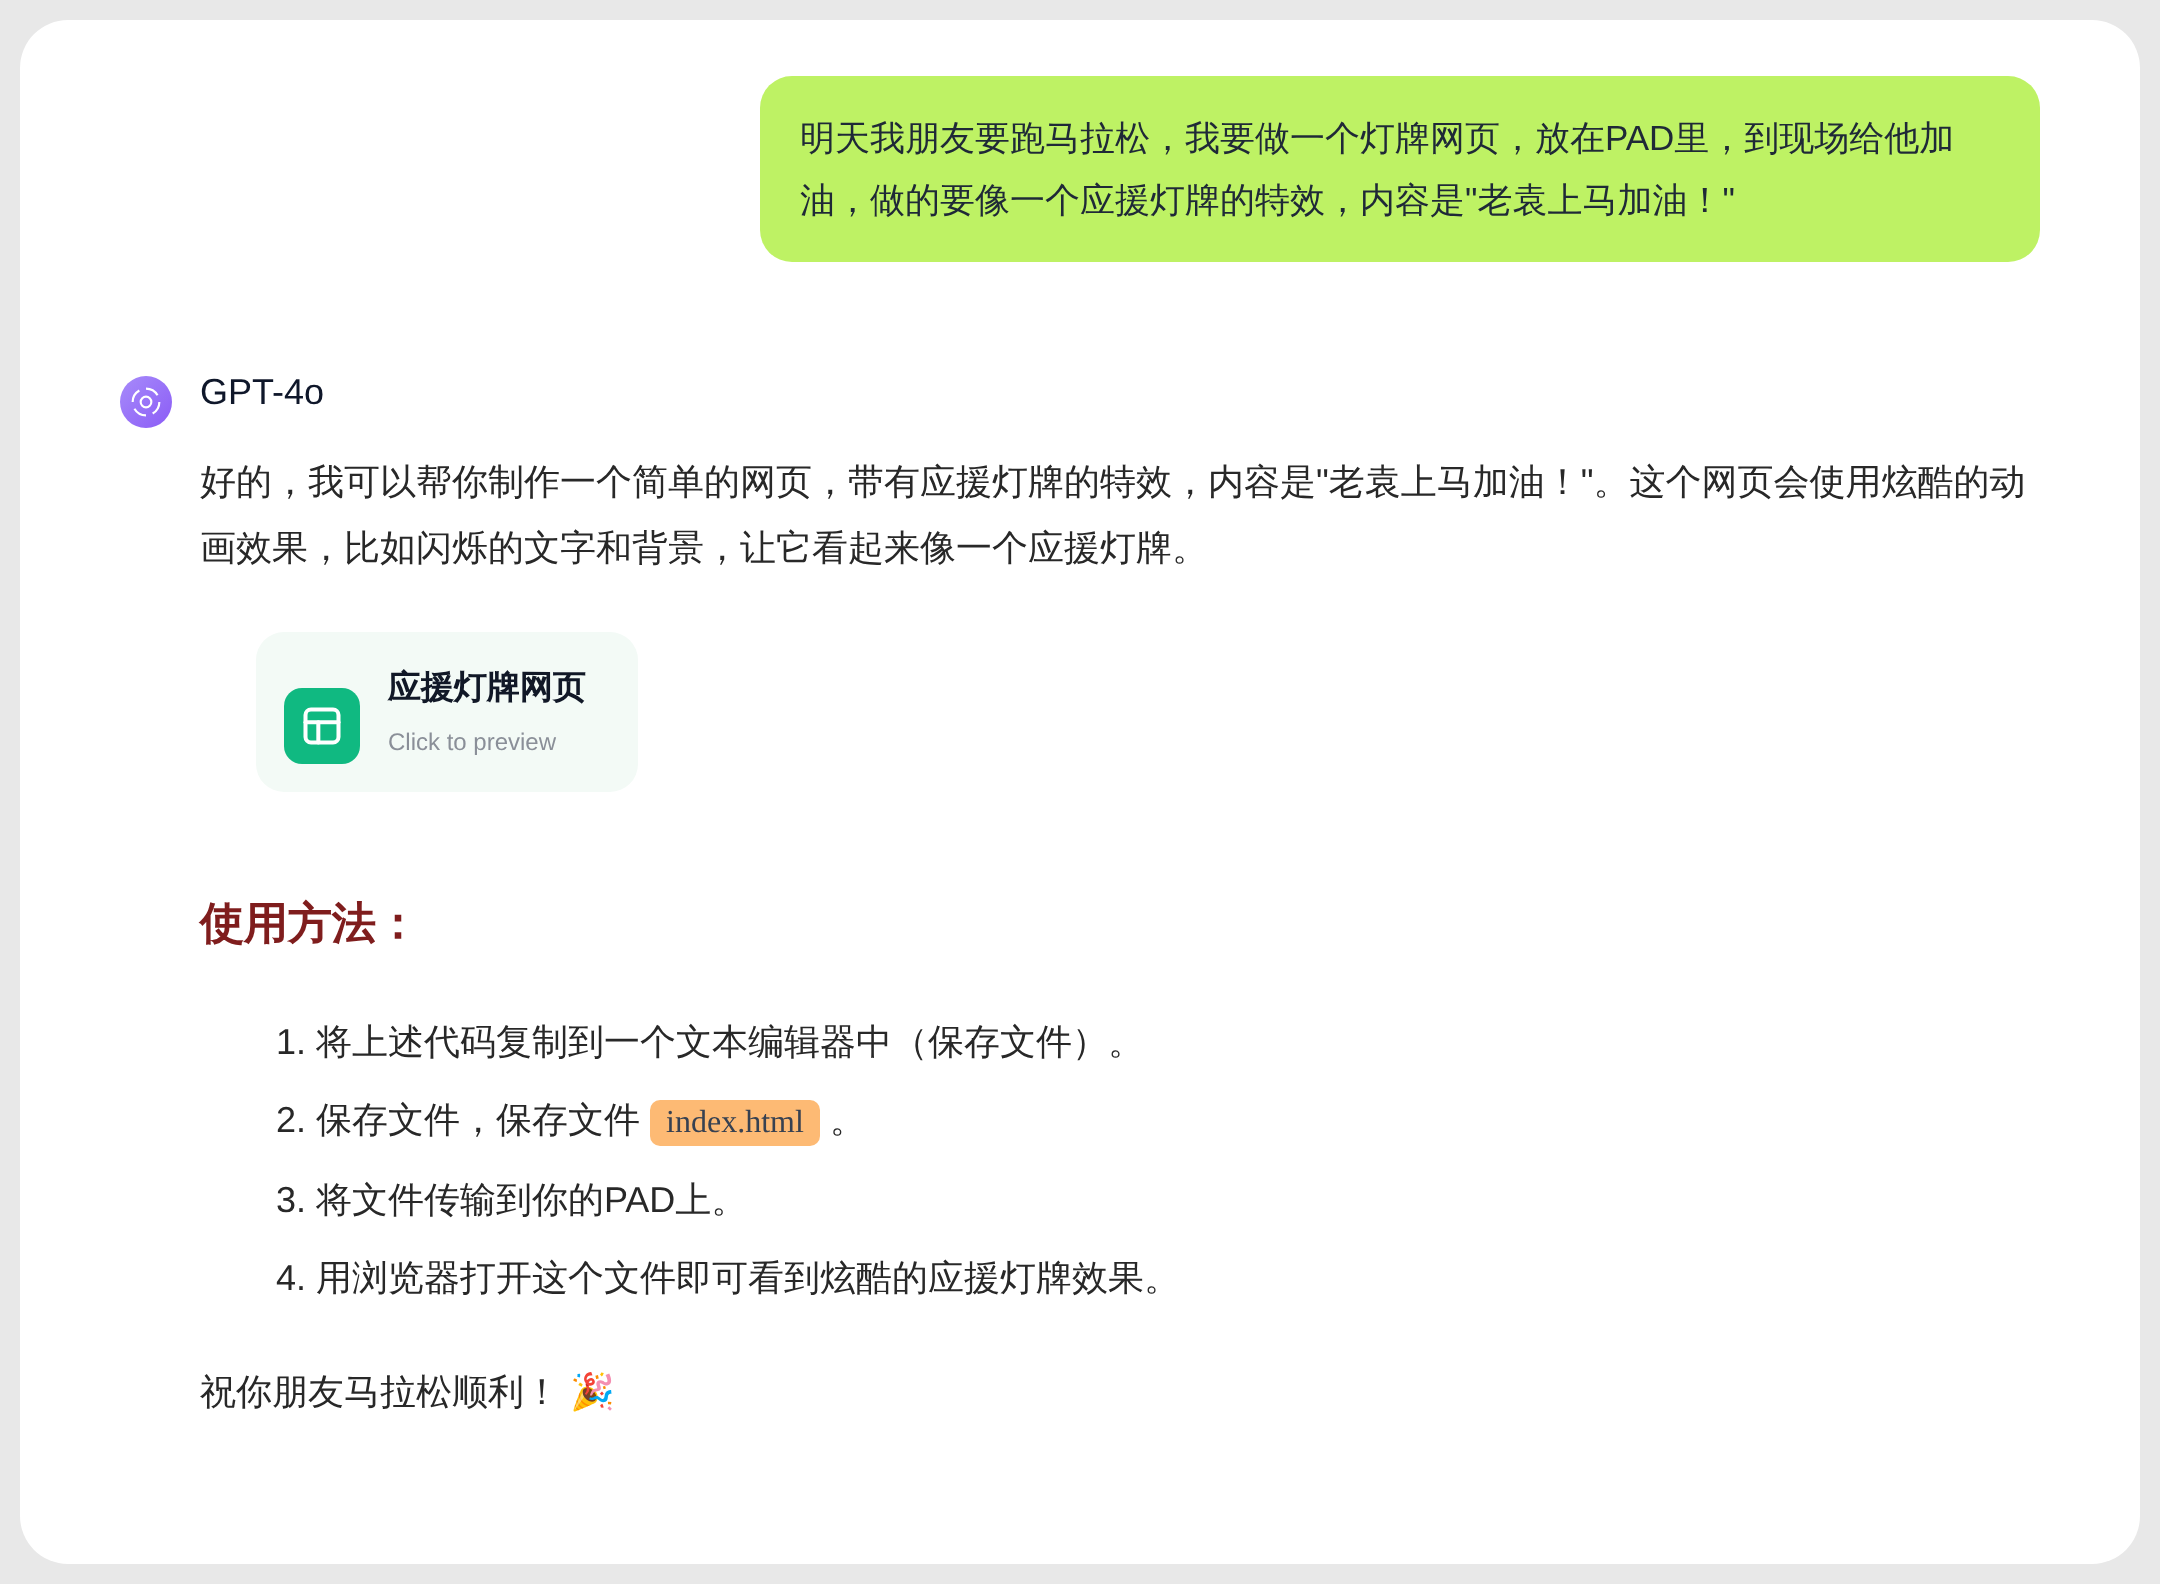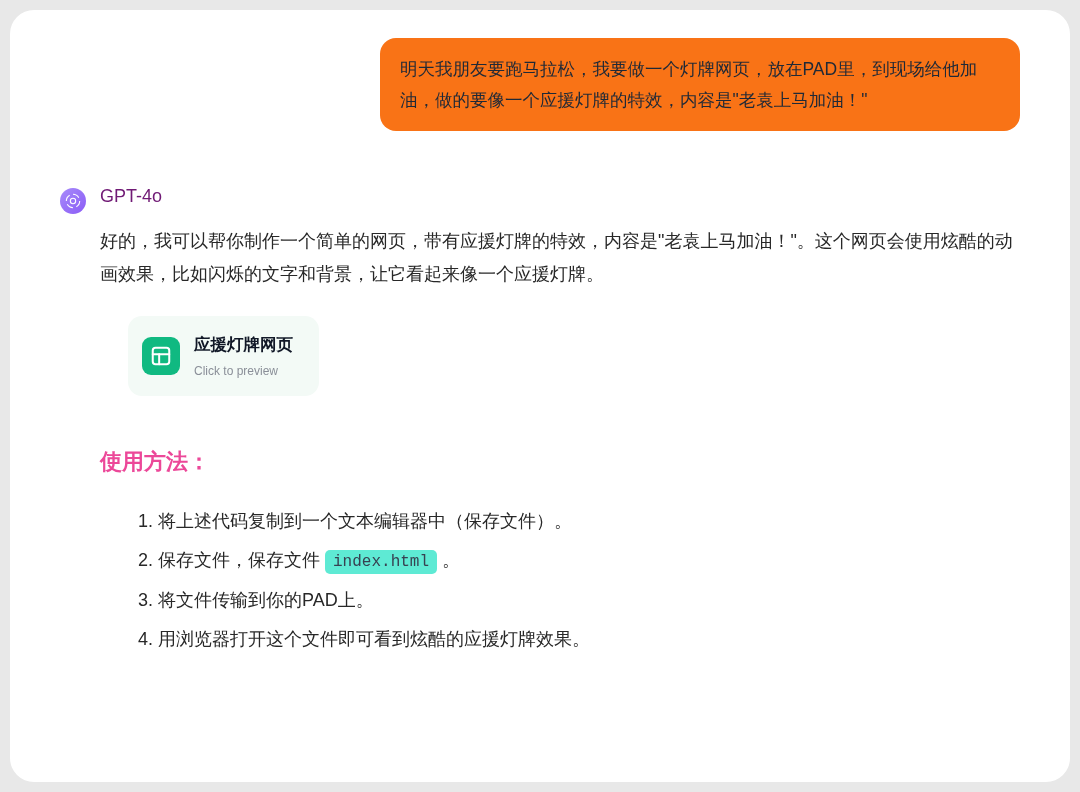--- a/index.html
+++ b/index.html
@@ -19,21 +19,21 @@
       max-width: 1060px;
       margin: 0 auto;
       min-height: 772px;
     }
     .user-message-row {
       display: flex;
       justify-content: flex-end;
       margin-bottom: 55px;
     }
     .user-message {
-      background: #f97316;
+      background: #bef264;
       border-radius: 16px;
       padding: 16px 20px;
       max-width: 640px;
       font-size: 17.5px;
       line-height: 1.75;
       color: #1f2937;
     }
     .assistant-section {
       display: flex;
       align-items: flex-start;
@@ -52,37 +52,37 @@
     }
     .avatar svg {
       width: 16px;
       height: 16px;
     }
     .assistant-body {
       flex: 1;
       padding-top: 0;
     }
     .model-name {
-      color: #701a75;
+      color: #0f172a;
       font-size: 18px;
       margin-bottom: 18px;
       font-weight: 400;
     }
     .response-text {
       font-size: 18px;
       line-height: 1.8;
       color: #282828;
       margin-left: -40px;
     }
     .response-text p {
       margin-bottom: 22px;
     }
     .preview-card {
       display: inline-flex;
-      align-items: center;
+      align-items: flex-end;
       gap: 14px;
       background: #f3faf6;
       border-radius: 14px;
       padding: 14px 26px 14px 14px;
       margin: 4px 0 28px 28px;
       cursor: pointer;
     }
     .preview-icon {
       width: 38px;
       height: 38px;
@@ -107,39 +107,39 @@
       color: #111827;
       margin-bottom: 1px;
     }
     .preview-sub {
       font-size: 12px;
       color: #8a8f98;
     }
     .usage-heading {
       font-size: 22px;
       font-weight: 700;
-      color: #ec4899;
+      color: #7f1d1d;
       margin: 18px 0 24px 0;
     }
     .usage-list {
       list-style: decimal;
       padding-left: 58px;
       margin-bottom: 24px;
     }
     .usage-list li {
       font-size: 18px;
       line-height: 1.75;
       color: #282828;
       margin-bottom: 8px;
     }
     .inline-code {
-      background: #5eead4;
+      background: #fdba74;
       border-radius: 5px;
       padding: 3px 8px;
-      font-family: Liberation Mono, monospace;
+      font-family: Liberation Serif, serif;
       font-size: 16px;
       color: #374151;
     }
     .closing {
       font-size: 18px;
       color: #282828;
       margin-top: 10px;
     }
     .emoji {
       font-size: 18px;
@@ -193,17 +193,21 @@
 
         <ol class="usage-list">
           <li><span>将上述代码复制到一个文本编辑器中（保存文件）。</span></li>
           <li>
             <span>保存文件，保存文件 </span><code class="inline-code">index.html</code><span> 。</span>
           </li>
           <li><span>将文件传输到你的PAD上。</span></li>
           <li><span>用浏览器打开这个文件即可看到炫酷的应援灯牌效果。</span></li>
         </ol>
 
+        <div class="closing">
+          <span>祝你朋友马拉松顺利！</span>
+          <span class="emoji">🎉</span>
+        </div>
       </div>
     </div>
   </div>
 
 </div>
 
 </body></html>

